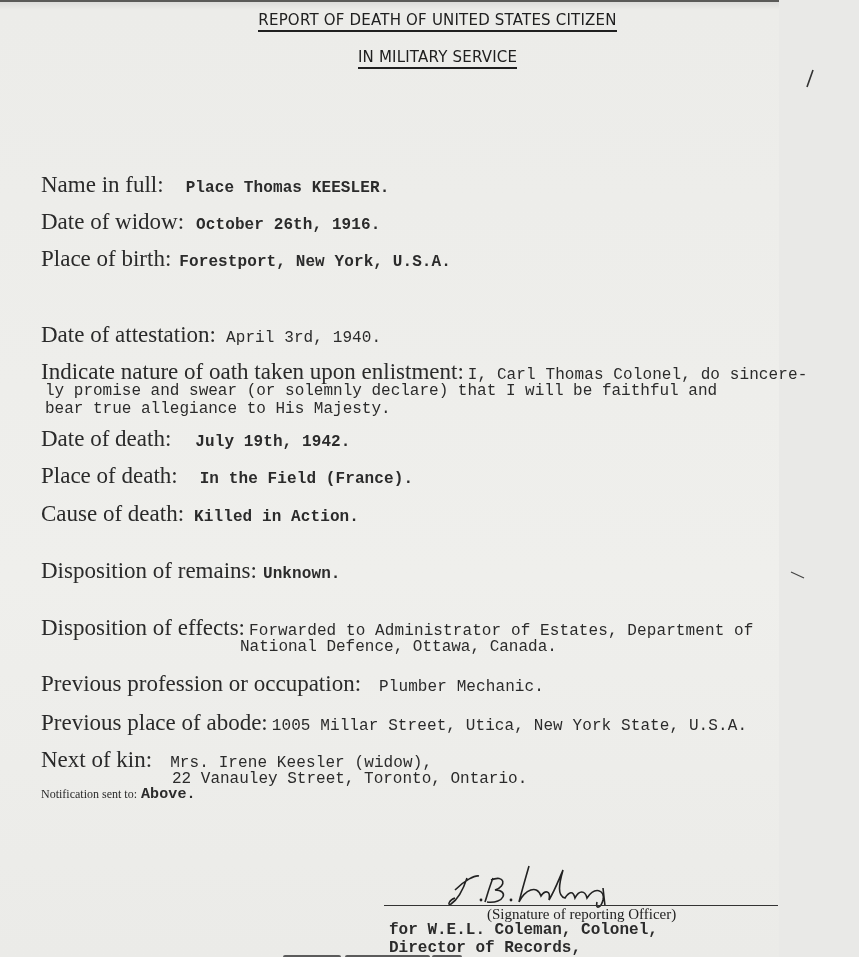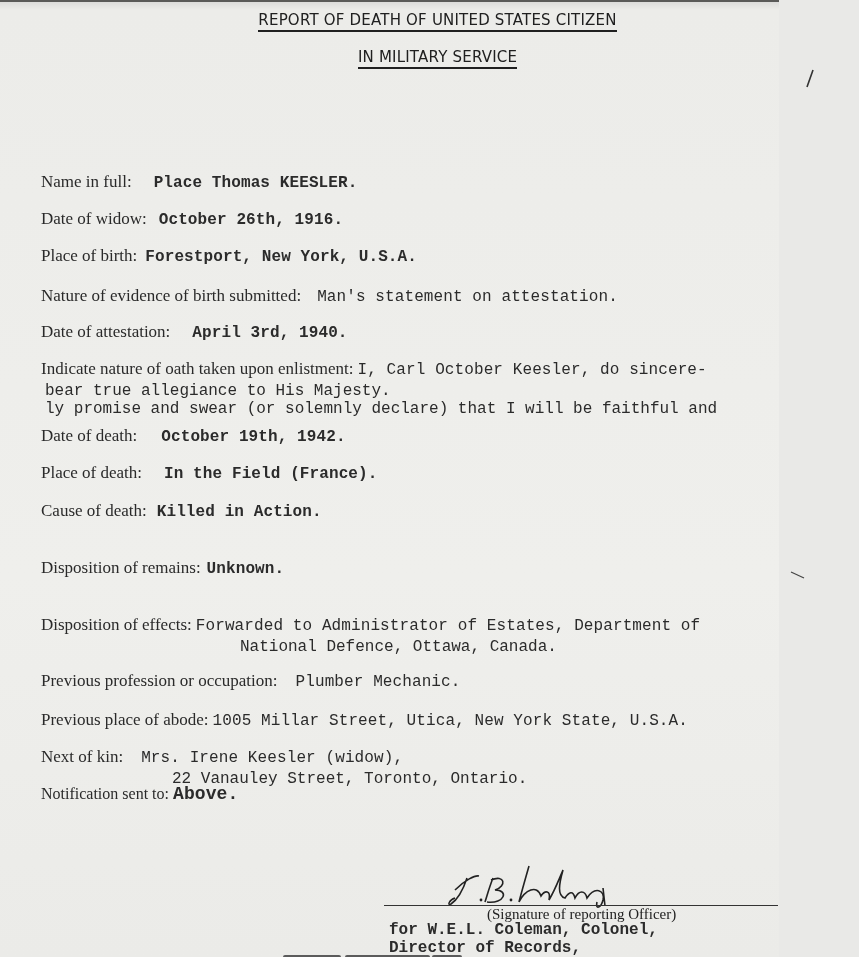--- a/index.html
+++ b/index.html
@@ -17,21 +17,21 @@
     .title {
       position: absolute; left: 0; width: 859px; text-align: center;
       font-family: "DejaVu Sans", sans-serif; font-size: 15px; letter-spacing: 0.2px;
       color: #202020;
     }
     .title span { border-bottom: 2px solid #202020; padding-bottom: 1px; }
     .t1 { top: 9px; left: 8px; }
     .t2 { top: 46px; left: 8px; }
     .row { position: absolute; white-space: nowrap; }
     .lbl {
-      font-family: "Liberation Serif", serif; font-size: 17px; color: #2a2a2a;
+      font-family: "Liberation Serif", serif; font-size: 23px; color: #2a2a2a;
     }
     .val {
       font-family: "Liberation Mono", monospace; font-size: 16px; font-weight: bold;
       color: #2b2b2b; letter-spacing: 0.1px;
     }
     .blk { position: absolute; font-family: "Liberation Mono", monospace; font-size: 16px; font-weight: bold; color: #2b2b2b; line-height: 18px; white-space: nowrap; }
     .sigline { position: absolute; left: 384px; top: 903px; width: 394px; border-top: 1px solid #333; }
     .sigcap { position: absolute; left: 487px; top: 904px; font-family: "Liberation Serif", serif; font-size: 15px; color: #222; }
     .mark { position: absolute; }
     .tabs { position: absolute; top: 953px; height: 4px; background: #5b5b5b; border-radius: 2px 2px 0 0; }
@@ -53,41 +53,37 @@
     <span class="val" style="margin-left:18px">Place Thomas KEESLER.</span>
   </div>
   <div class="row" style="left:41px;top:207px">
     <span class="lbl">Date of widow:</span>
     <span class="val" style="margin-left:8px">October 26th, 1916.</span>
   </div>
   <div class="row" style="left:41px;top:244px">
     <span class="lbl">Place of birth:</span>
     <span class="val" style="margin-left:4px">Forestport, New York, U.S.A.</span>
   </div>
-  <div class="row" style="left:41px;top:284px">
-    <span class="lbl">Nature of evidence of birth submitted:</span>
-    <span class="val" style="margin-left:12px;font-weight:normal">Man's statement on attestation.</span>
-  </div>
   <div class="row" style="left:41px;top:320px">
     <span class="lbl">Date of attestation:</span>
-    <span class="val" style="margin-left:18px;font-weight:bold">April 3rd, 1940.</span>
+    <span class="val" style="margin-left:6px;font-weight:normal">April 3rd, 1940.</span>
   </div>
 
   <div class="row" style="left:41px;top:357px">
     <span class="lbl">Indicate nature of oath taken upon enlistment:</span>
-    <span class="val" style="font-weight:normal">I, Carl October Keesler, do sincere-</span>
+    <span class="val" style="font-weight:normal">I, Carl Thomas Colonel, do sincere-</span>
   </div>
   <div class="blk" style="left:45px;top:380px;font-weight:normal">
+    <div>ly promise and swear (or solemnly declare) that I will be faithful and</div>
     <div>bear true allegiance to His Majesty.</div>
-    <div>ly promise and swear (or solemnly declare) that I will be faithful and</div>
   </div>
 
   <div class="row" style="left:41px;top:424px">
     <span class="lbl">Date of death:</span>
-    <span class="val" style="margin-left:20px">October 19th, 1942.</span>
+    <span class="val" style="margin-left:20px">July 19th, 1942.</span>
   </div>
   <div class="row" style="left:41px;top:461px">
     <span class="lbl">Place of death:</span>
     <span class="val" style="margin-left:18px">In the Field (France).</span>
   </div>
   <div class="row" style="left:41px;top:499px">
     <span class="lbl">Cause of death:</span>
     <span class="val" style="margin-left:6px">Killed in Action.</span>
   </div>
   <div class="row" style="left:41px;top:556px">
@@ -114,22 +110,22 @@
     <span class="val" style="font-weight:normal">1005 Millar Street, Utica, New York State, U.S.A.</span>
   </div>
 
   <div class="row" style="left:41px;top:745px">
     <span class="lbl">Next of kin:</span>
     <span class="val" style="margin-left:14px;font-weight:normal">Mrs. Irene Keesler (widow),</span>
   </div>
   <div class="blk" style="left:172px;top:768px;font-weight:normal">22 Vanauley Street, Toronto, Ontario.</div>
 
   <div class="row" style="left:41px;top:782px">
-    <span class="lbl" style="font-size:16px">Notification sent to:</span>
-    <span class="val" style="font-size:18px">Above.</span>
+    <span class="lbl" style="font-size:12px">Notification sent to:</span>
+    <span class="val" style="font-size:15px">Above.</span>
   </div>
 
   <svg class="mark" style="left:445px;top:858px" width="200" height="50">
     <path d="M10 30 C 20 20, 30 15, 34 16 M22 18 C 18 30, 12 40, 6 44 C 2 46, 4 40, 10 38" stroke="#222" stroke-width="1.6" fill="none"></path>
     <circle cx="36" cy="40" r="1.4" fill="#222"></circle>
     <path d="M48 18 C 44 28, 42 36, 40 42 M46 20 C 60 14, 62 26, 50 30 C 64 30, 60 44, 42 42" stroke="#222" stroke-width="1.6" fill="none"></path>
     <circle cx="66" cy="40" r="1.4" fill="#222"></circle>
     <path d="M84 6 C 80 20, 76 34, 74 42 C 80 30, 92 24, 96 36 C 100 30, 106 30, 104 40 C 110 30, 112 24, 118 10 C 114 24, 112 36, 120 38 C 124 32, 128 30, 130 38 C 134 30, 140 30, 142 38 C 150 26, 160 30, 158 40 C 156 48, 150 50, 152 42 M158 28 L160 46" stroke="#222" stroke-width="1.6" fill="none"></path>
   </svg>
 

